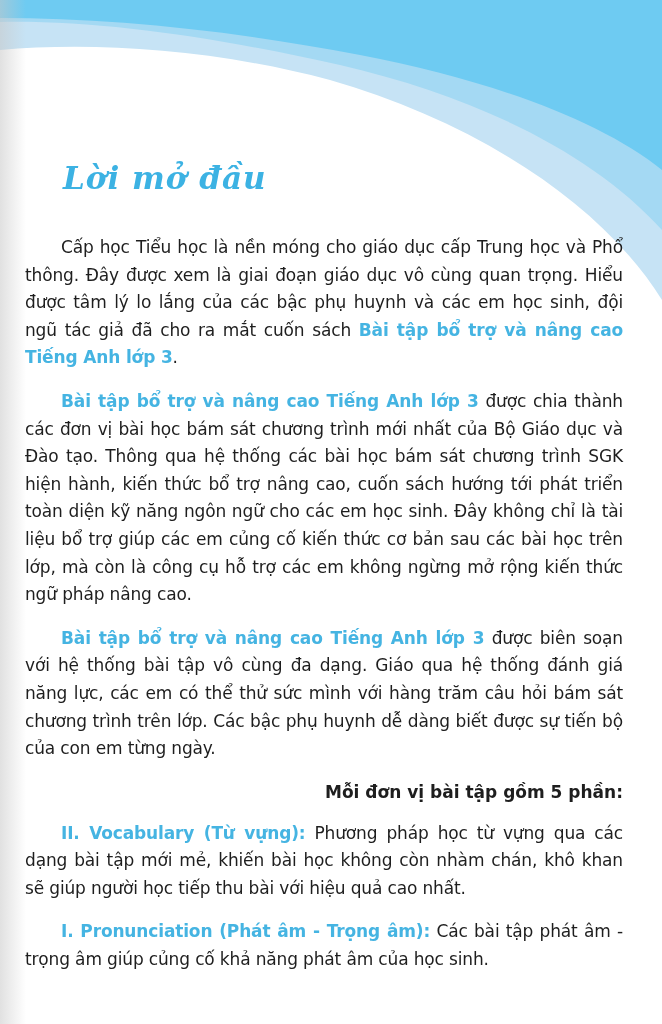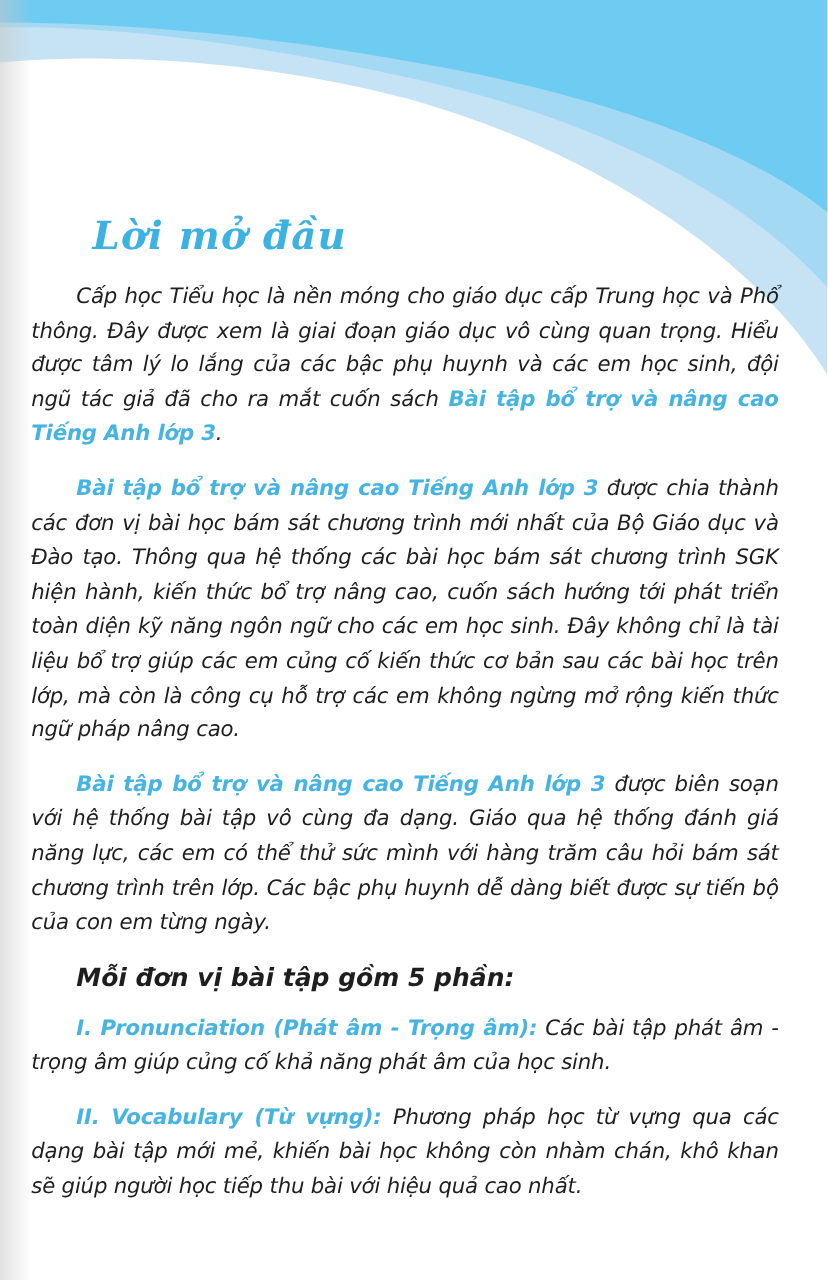--- a/index.html
+++ b/index.html
@@ -9,32 +9,32 @@
     font-family:"DejaVu Sans", sans-serif;
     color:#1e1e1e;
   }
   .page-shadow {
     position:absolute; left:0; top:0; bottom:0; width:26px;
     background:linear-gradient(to right, rgba(200,200,200,0.55), rgba(255,255,255,0));
     z-index:1;
   }
   .wave { position:absolute; left:0; top:0; width:662px; height:300px; z-index:0; }
   .title {
-    position:absolute; left:63px; top:160px; margin:11px;
+    position:absolute; left:63px; top:160px; margin:0;
     font-family:"DejaVu Serif", serif; font-style:italic; font-weight:bold;
     font-size:31px; letter-spacing:1px; z-index:2;
   }
-  .content { position:absolute; left:25px; top:224px; width:598px; z-index:2;font-style:italic; }
+  .content { position:absolute; left:25px; top:234px; width:598px; z-index:2; }
   .para {
     margin:0 0 16px 0;
     font-size:17px; line-height:27.6px; letter-spacing:-0.15px;
     text-align:justify; text-indent:36px;
   }
   .hl { font-weight:bold; }
-  .heading-line { margin:0 0 14px 0; font-size:20px; font-weight:bold; text-indent:36px; line-height:27px; }
+  .heading-line { margin:0 0 14px 0; font-size:17px; font-weight:bold; text-indent:36px; line-height:27px;text-align:right; }
 </style>
 </head>
 <body style="color: rgb(30, 30, 30);">
 
 <div class="page-shadow"></div>
 
 <svg class="wave" viewBox="0 0 662 300" preserveAspectRatio="none">
   <path d="M0,0 L662,0 L662,300 C600,200 470,120 330,80 C210,48 90,42 0,50 Z" fill="#C6E3F5"></path>
   <path d="M0,0 L662,0 L662,230 C590,150 470,95 340,65 C220,38 100,20 0,22 Z" fill="#A4D9F3"></path>
   <path d="M0,0 L662,0 L662,170 C600,120 490,80 360,55 C230,30 110,18 0,18 Z" fill="#6ECBF2"></path>
@@ -47,18 +47,18 @@
     <span>Cấp học Tiểu học là nền móng cho giáo dục cấp Trung học và Phổ thông. Đây được xem là giai đoạn giáo dục vô cùng quan trọng. Hiểu được tâm lý lo lắng của các bậc phụ huynh và các em học sinh, đội ngũ tác giả đã cho ra mắt cuốn sách </span><span class="hl" style="color: rgb(69, 180, 226);">Bài tập bổ trợ và nâng cao Tiếng Anh lớp 3</span><span>.</span>
   </p>
   <p class="para">
     <span class="hl" style="color: rgb(69, 180, 226);">Bài tập bổ trợ và nâng cao Tiếng Anh lớp 3</span><span> được chia thành các đơn vị bài học bám sát chương trình mới nhất của Bộ Giáo dục và Đào tạo. Thông qua hệ thống các bài học bám sát chương trình SGK hiện hành, kiến thức bổ trợ nâng cao, cuốn sách hướng tới phát triển toàn diện kỹ năng ngôn ngữ cho các em học sinh. Đây không chỉ là tài liệu bổ trợ giúp các em củng cố kiến thức cơ bản sau các bài học trên lớp, mà còn là công cụ hỗ trợ các em không ngừng mở rộng kiến thức ngữ pháp nâng cao.</span>
   </p>
   <p class="para">
     <span class="hl" style="color: rgb(69, 180, 226);">Bài tập bổ trợ và nâng cao Tiếng Anh lớp 3</span><span> được biên soạn với hệ thống bài tập vô cùng đa dạng. Giáo qua hệ thống đánh giá năng lực, các em có thể thử sức mình với hàng trăm câu hỏi bám sát chương trình trên lớp. Các bậc phụ huynh dễ dàng biết được sự tiến bộ của con em từng ngày.</span>
   </p>
   <p class="heading-line">Mỗi đơn vị bài tập gồm 5 phần:</p>
   <p class="para">
-    <span class="hl" style="color: rgb(69, 180, 226);">I. Pronunciation (Phát âm - Trọng âm):</span><span> Các bài tập phát âm - trọng âm giúp củng cố khả năng phát âm của học sinh.</span>
+    <span class="hl" style="color: rgb(69, 180, 226);">II. Vocabulary (Từ vựng):</span><span> Phương pháp học từ vựng qua các dạng bài tập mới mẻ, khiến bài học không còn nhàm chán, khô khan sẽ giúp người học tiếp thu bài với hiệu quả cao nhất.</span>
   </p>
   <p class="para">
-    <span class="hl" style="color: rgb(69, 180, 226);">II. Vocabulary (Từ vựng):</span><span> Phương pháp học từ vựng qua các dạng bài tập mới mẻ, khiến bài học không còn nhàm chán, khô khan sẽ giúp người học tiếp thu bài với hiệu quả cao nhất.</span>
+    <span class="hl" style="color: rgb(69, 180, 226);">I. Pronunciation (Phát âm - Trọng âm):</span><span> Các bài tập phát âm - trọng âm giúp củng cố khả năng phát âm của học sinh.</span>
   </p>
 </div>
 
 </body></html>

